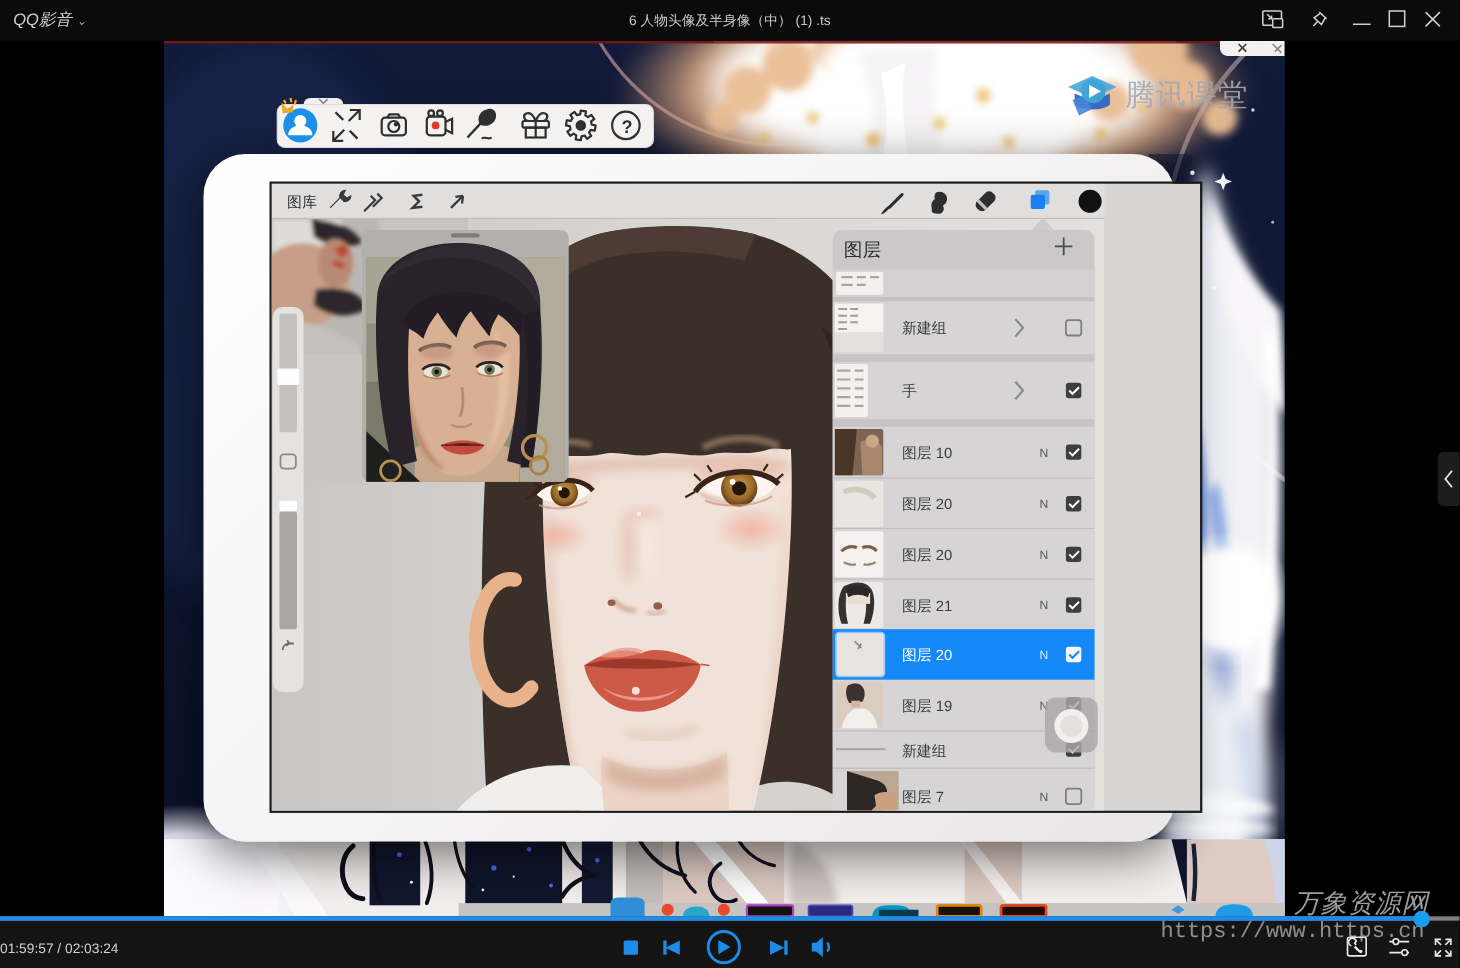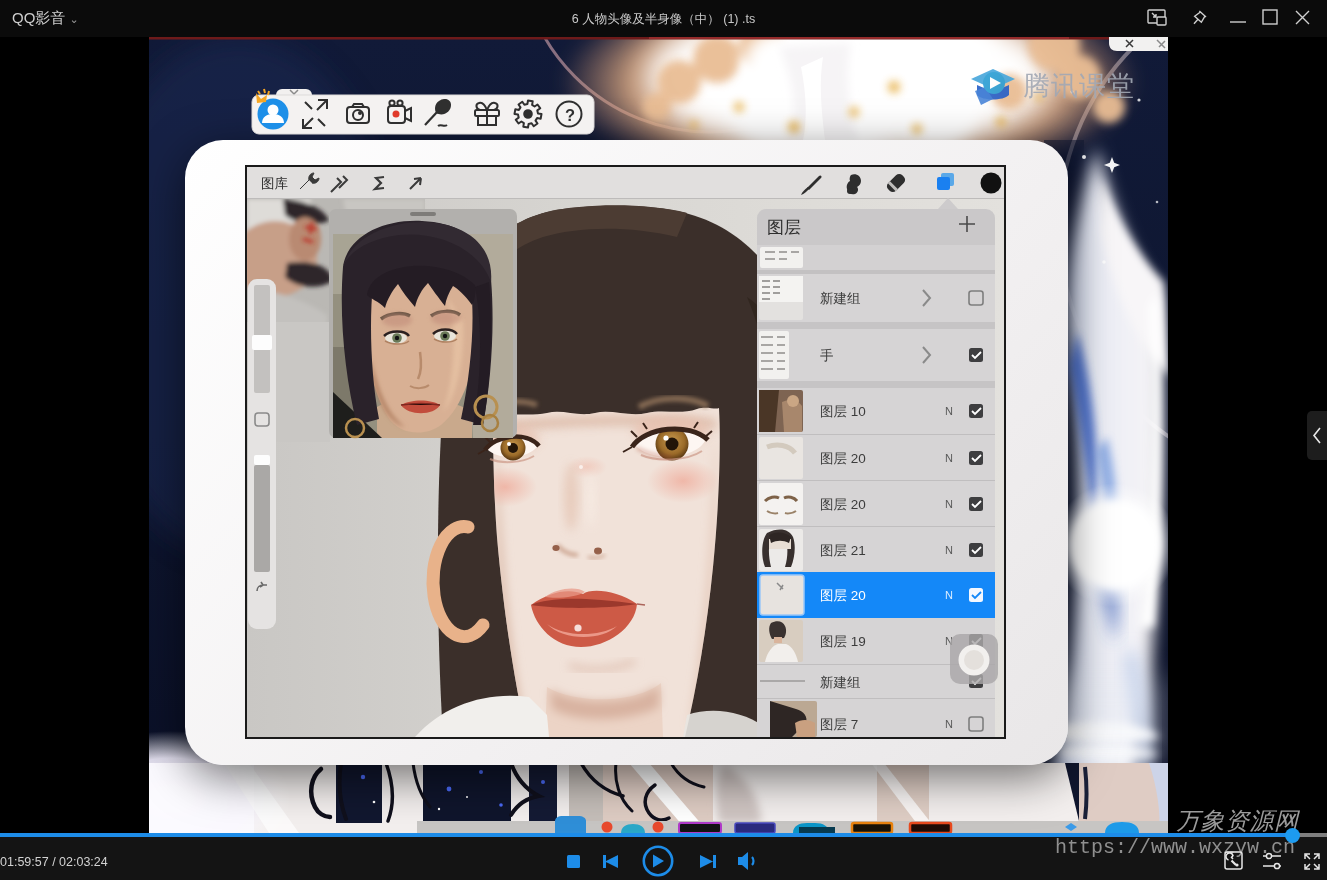--- a/index.html
+++ b/index.html
@@ -1,38 +1,38 @@
 <!DOCTYPE html>
 <html><head>
 <meta charset="utf-8">
 <style>
   html,body{margin:0;padding:0;background:#000;width:1327px;height:880px;overflow:hidden;
     font-family:"Liberation Sans",sans-serif;}
   .abs{position:absolute;}
   #stage{position:relative;width:1327px;height:880px;background:#000;}
   
   #topbar{left:0;top:0;width:1327px;height:37px;background:#0b0b0b;}
-  #appname{left:12px;top:9px;color:#cfcfcf;font-size:15px;}
+  #appname{left:12px;top:9px;color:#cfcfcf;font-size:15px;font-style:italic;}
   #title{left:0;top:11px;width:1327px;text-align:center;color:#c9c9c9;font-size:12.5px;}
   
   #video{left:149px;top:37px;width:1019px;height:796px;overflow:hidden;background:#0d1530;}
   
   #botbar{left:0;top:837px;width:1327px;height:43px;background:#141414;}
   #prog{left:0;top:833px;width:1327px;height:4px;background:#7e7e7e;z-index:6;}
   #progfill{left:0;top:0;width:1293px;height:4px;background:#1d8ce8;}
   #knob{left:1285px;top:-5px;width:15px;height:15px;border-radius:50%;background:#1d9bf0;}
   #times{left:0;top:855px;color:#d2d2d2;font-size:12.5px;}
   #wm1{left:1176px;top:805px;color:#9b9b9b;font-size:24px;letter-spacing:0.5px;font-style:italic;}
   #wm2{left:1055px;top:836px;color:#8f8f8f;font-size:20px;font-family:"Liberation Mono",monospace;}
   
   #rtab{left:1307px;top:411px;width:20px;height:49px;background:#1d1d1d;border-radius:5px 0 0 5px;}
   
   #ipad{left:36px;top:103px;width:883px;height:625px;background:linear-gradient(135deg,#ffffff,#f2f0f1 60%,#e9e7e8);
     border-radius:38px;box-shadow:0 12px 45px rgba(0,0,0,.55);}
-  #screen{left:98px;top:130px;width:757px;height:570px;background:#d8d6d2;outline:2px solid #1a1a1a;overflow:hidden;}
+  #screen{left:98px;top:130px;width:844px;height:570px;background:#d8d6d2;outline:2px solid #1a1a1a;overflow:hidden;}
 </style>
 </head>
 <body>
 <div id="stage">
   <div class="abs" id="video">
     <svg class="abs" width="1019" height="796" viewBox="0 0 1019 796" style="left:0;top:0">
       <defs>
         <linearGradient id="bgnavy" x1="0" y1="0" x2="0" y2="1">
           <stop offset="0" stop-color="#111a38"></stop>
             <stop offset=".5" stop-color="#0e1630"></stop>
@@ -598,21 +598,21 @@
       <rect x="7" y="10" width="13" height="13" rx="1.5"></rect>
       <path d="M43 10v13h3V10zM58 10l-13 6.5L58 23z"></path>
       <circle cx="98" cy="16" r="14.2" fill="none" stroke="#1d8ce8" stroke-width="2.6"></circle>
       <path d="M93 9.5l11 6.5-11 6.5z"></path>
       <path d="M140 10l13 6.5L140 23zM153 10v13h3V10z"></path>
       <path d="M178 12h4l6-5v18l-6-5h-4z"></path>
       <path d="M192 12c2 2 2 6 0 8" stroke="#1d8ce8" stroke-width="2.2" fill="none"></path>
     </g>
   </svg>
   <div class="abs" id="wm1">万象资源网</div>
-  <div class="abs" id="wm2">https://www.wxzyw.cn</div>
+  <div class="abs" id="wm2">https://www.https.cn</div>
   <svg class="abs" style="left:1222px;top:850px" width="100" height="24" viewBox="0 0 100 24">
     <g stroke="#e8e8e8" stroke-width="1.5" fill="none">
       <rect x="3" y="2" width="17" height="17" rx="2"></rect>
       <path d="M9.5 10.5 l4.5 4.5" stroke-width="2.2"></path>
       <path d="M6.5 10 A3.6 3.6 0 1 1 11 5.5 l-1.5 2 1.5 1.5"></path>
       <circle cx="15" cy="15" r="1.6" fill="#e8e8e8" stroke="none"></circle>
       <circle cx="47" cy="6" r="2.6"></circle>
         <path d="M41 6h3.5M50 6h9"></path>
       <circle cx="55" cy="16" r="2.6"></circle>
         <path d="M41 16h11M58 16h1"></path>

